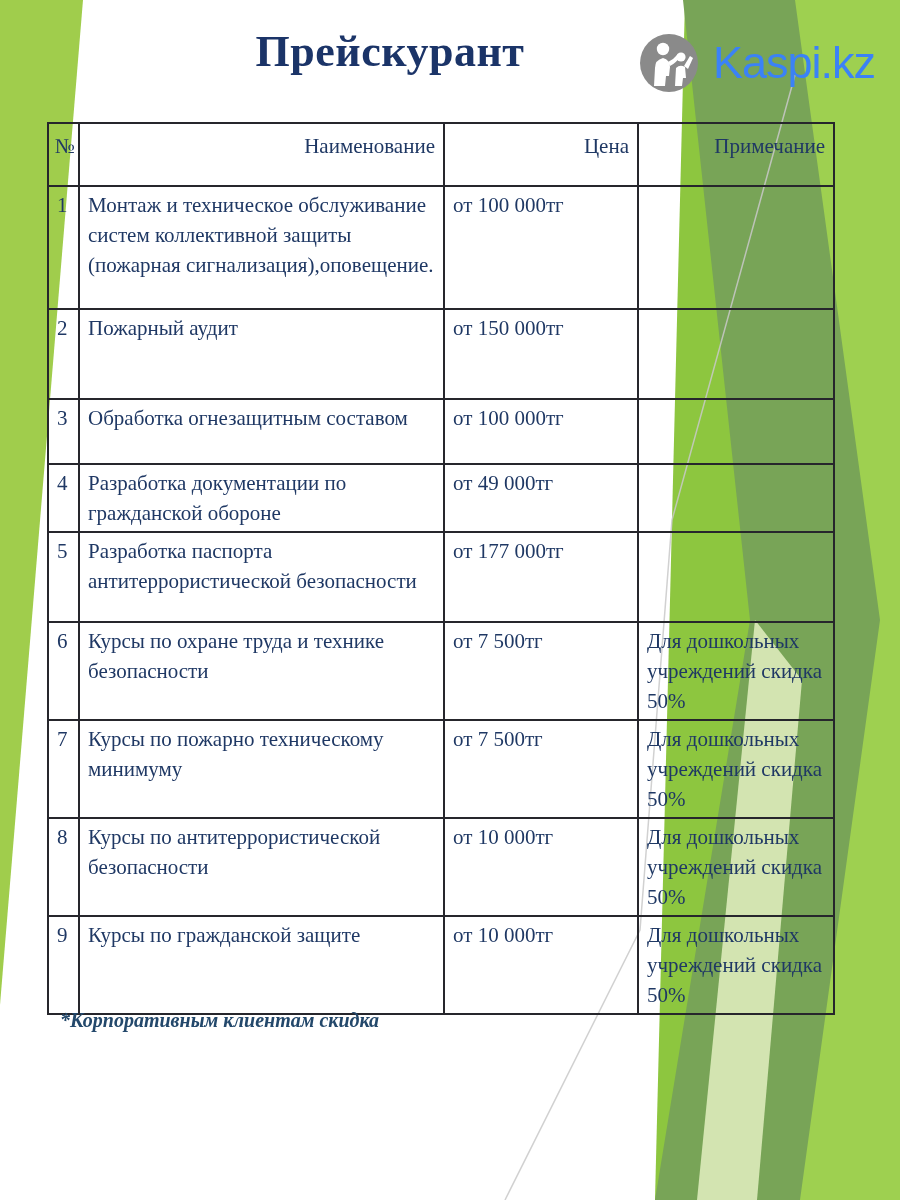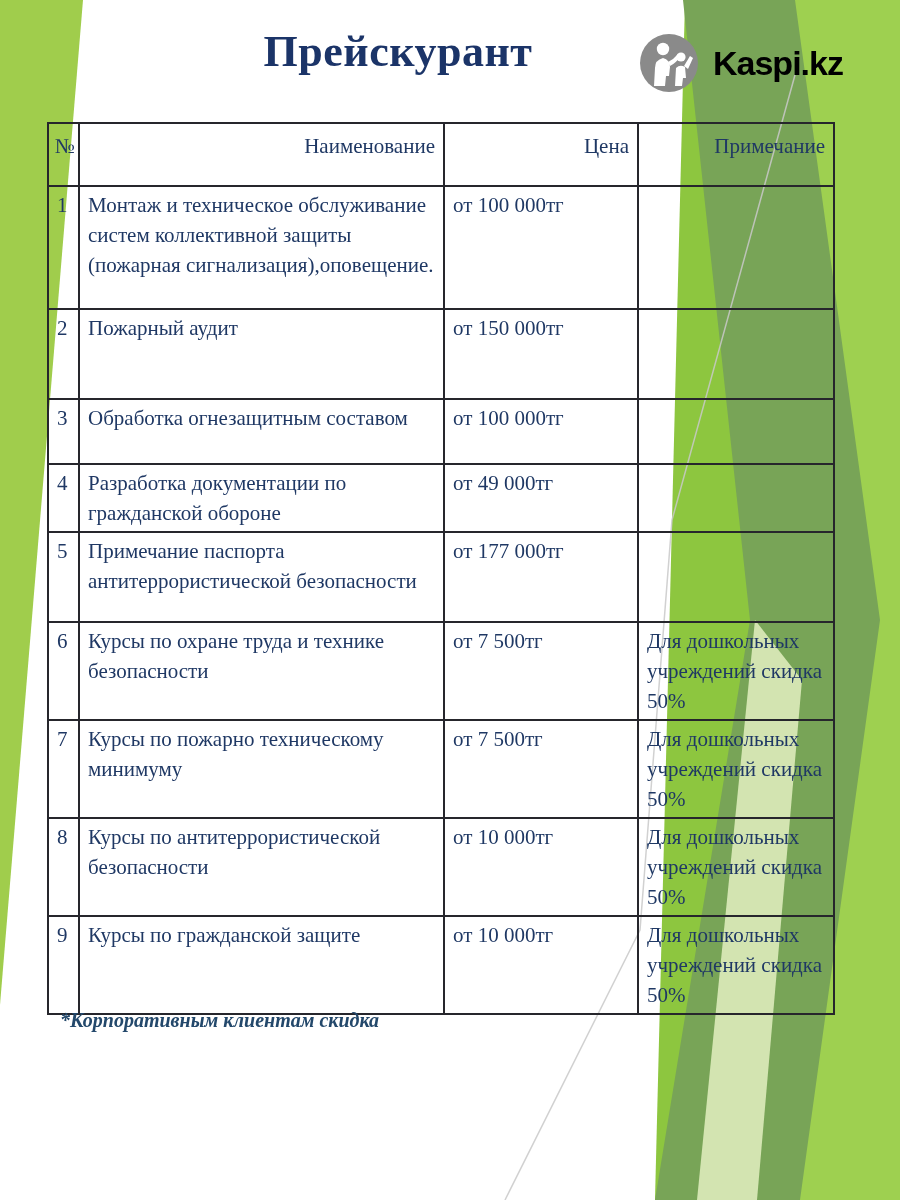--- a/index.html
+++ b/index.html
@@ -6,33 +6,33 @@
   body{
     width:900px;height:1200px;position:relative;overflow:hidden;
     background:#ffffff;
     font-family:"Liberation Serif", serif;
   }
   
   #bg{position:absolute;left:0;top:0;width:900px;height:1200px;z-index:0;}
 
   
   .title{
-    position:absolute;left:8px;top:26px;width:780px;text-align:center;
+    position:absolute;left:0;top:26px;width:780px;text-align:center;
     font-size:44px;font-weight:bold;color:#1b3468;z-index:2;
     letter-spacing:0.5px;
   }
 
   
   .logo{
     position:absolute;left:638px;top:32px;z-index:3;
     display:flex;align-items:center;gap:13px;
   }
   .logo-text{
     font-family:"Liberation Sans", sans-serif;
-    font-size:34px;font-weight:bold;color:#000000;letter-spacing:-1px;
+    font-size:45px;font-weight:normal;color:#3b82f6;letter-spacing:-1px;
   }
 
   
   table.price{
     position:absolute;left:47px;top:122px;width:786px;z-index:2;
     border-collapse:collapse;table-layout:fixed;
     color:#1f3864;font-size:21px;line-height:30px;
   }
   table.price th, table.price td{
     border:2px solid #26262c;vertical-align:top;
@@ -118,21 +118,21 @@
     <td class="cnote"></td>
   </tr>
   <tr style="height:65px">
     <td class="cnum">4</td>
     <td>Разработка документации по гражданской обороне</td>
     <td class="cprice">от 49 000тг</td>
     <td class="cnote"></td>
   </tr>
   <tr style="height:90px">
     <td class="cnum">5</td>
-    <td>Примечание паспорта антитеррористической безопасности</td>
+    <td>Разработка паспорта антитеррористической безопасности</td>
     <td class="cprice">от 177 000тг</td>
     <td class="cnote"></td>
   </tr>
   <tr style="height:90px">
     <td class="cnum">6</td>
     <td>Курсы по охране труда и технике безопасности</td>
     <td class="cprice">от 7 500тг</td>
     <td class="cnote">Для дошкольных учреждений скидка 50%</td>
   </tr>
   <tr style="height:89px">

